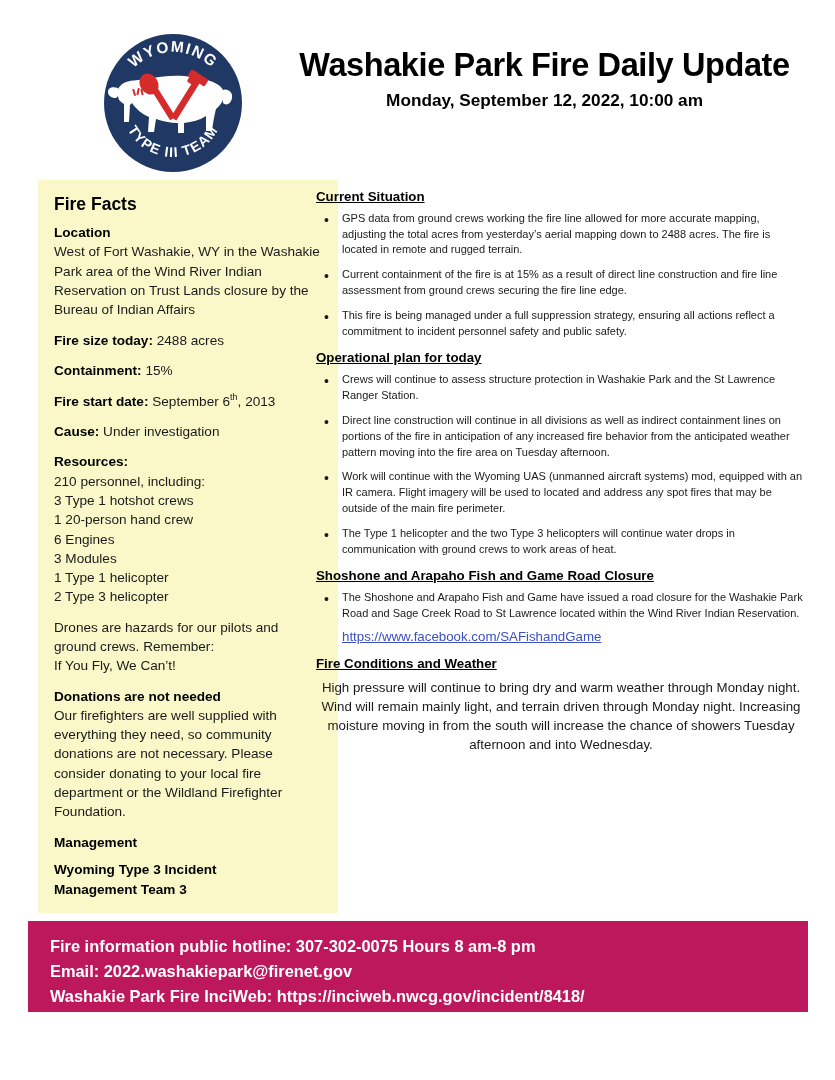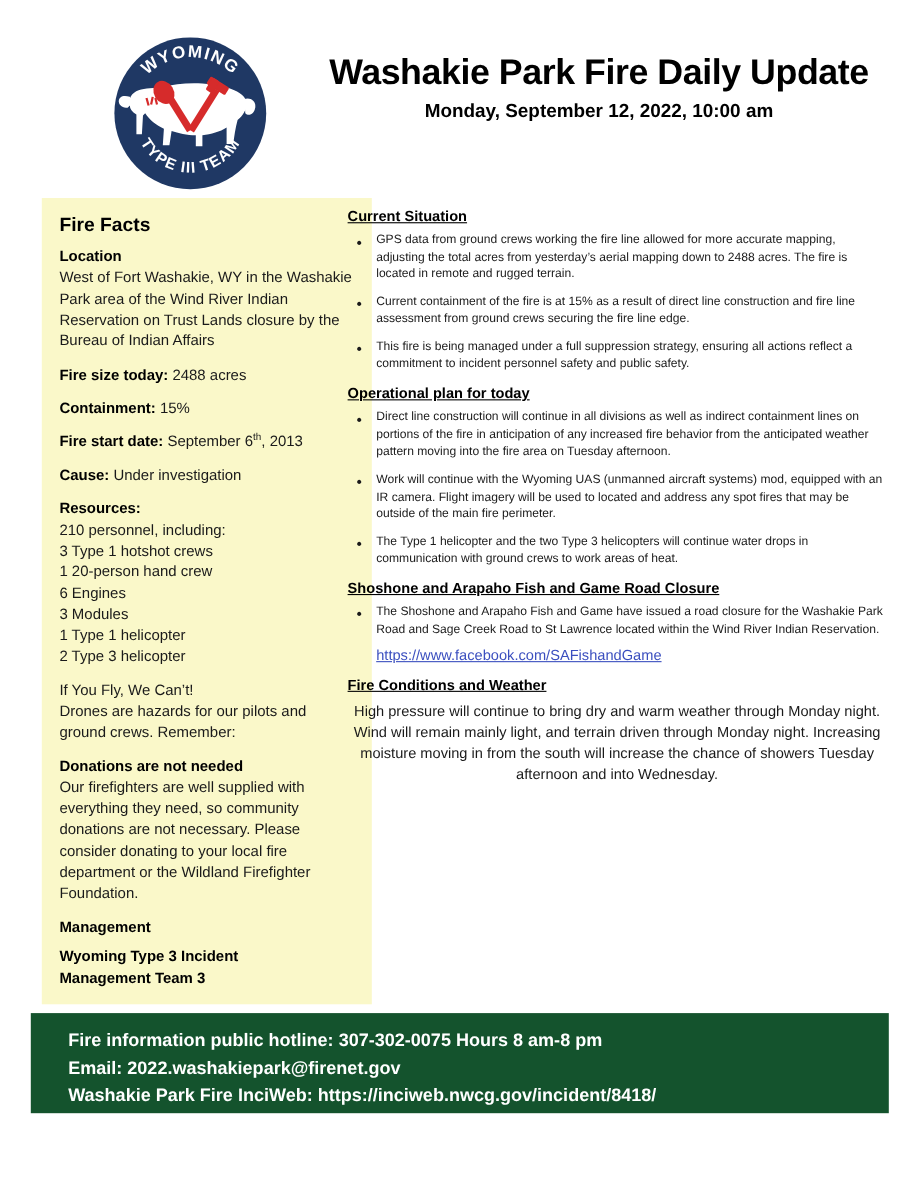--- a/index.html
+++ b/index.html
@@ -159,22 +159,22 @@
     color: #1a1a1a;
     margin: 0;
     text-align: center;
   }
 
   
   .footer {
     position: absolute;
     left: 28px; top: 921px;
     width: 780px; height: 91px;
-    background: #14532d;
-    padding: 13px 0 0 34px;
+    background: #be185d;
+    padding: 13px 0 0 22px;
   }
   .footer-line {
     color: #ffffff;
     font-weight: bold;
     font-size: 16.4px;
     line-height: 1.52;
     margin: 0;
     white-space: nowrap;
   }
 </style>
@@ -287,22 +287,22 @@
       <div class="sb-list-line">210 personnel, including:</div>
       <div class="sb-list-line">3 Type 1 hotshot crews</div>
       <div class="sb-list-line">1 20-person hand crew</div>
       <div class="sb-list-line">6 Engines</div>
       <div class="sb-list-line">3 Modules</div>
       <div class="sb-list-line">1 Type 1 helicopter</div>
       <div class="sb-list-line">2 Type 3 helicopter</div>
     </div>
 
     <div class="sb-gap"></div>
+    <div class="sb-body">Drones are hazards for our pilots and ground crews. Remember:</div>
     <div class="sb-body">If You Fly, We Can’t!</div>
-    <div class="sb-body">Drones are hazards for our pilots and ground crews. Remember:</div>
 
     <div class="sb-gap"></div>
     <div class="sb-head">Donations are not needed</div>
     <div class="sb-body">Our firefighters are well supplied with everything they need, so community donations are not necessary. Please consider donating to your local fire department or the Wildland Firefighter Foundation.</div>
 
     <div class="sb-gap"></div>
     <div class="sb-head">Management</div>
     <div class="sb-gap-sm"></div>
     <div class="sb-mgmt">Wyoming Type 3 Incident</div>
     <div class="sb-mgmt">Management Team 3</div>
@@ -315,20 +315,21 @@
       <ul class="bullets">
         <li>GPS data from ground crews working the fire line allowed for more accurate mapping, adjusting the total acres from yesterday’s aerial mapping down to 2488 acres.  The fire is located in remote and rugged terrain.</li>
         <li>Current containment of the fire is at 15% as a result of direct line construction and fire line assessment from ground crews securing the fire line edge.</li>
         <li>This fire is being managed under a full suppression strategy, ensuring all actions reflect a commitment to incident personnel safety and public safety.</li>
       </ul>
     </section>
 
     <section>
       <div class="sec-head spaced">Operational plan for today</div>
       <ul class="bullets">
+        <li>Crews will continue to assess structure protection in Washakie Park and the St Lawrence Ranger Station.</li>
         <li>Direct line construction will continue in all divisions as well as indirect containment lines on portions of the fire in anticipation of any increased fire behavior from the anticipated weather pattern moving into the fire area on Tuesday afternoon.</li>
         <li>Work will continue with the Wyoming UAS (unmanned aircraft systems) mod, equipped with an IR camera. Flight imagery will be used to located and address any spot fires that may be outside of the main fire perimeter.</li>
         <li>The Type 1 helicopter and the two Type 3 helicopters will continue water drops in communication with ground crews to work areas of heat.</li>
       </ul>
     </section>
 
     <section>
       <div class="sec-head spaced">Shoshone and Arapaho Fish and Game Road Closure</div>
       <ul class="bullets">
         <li>The Shoshone and Arapaho Fish and Game have issued a road closure for the Washakie Park Road and Sage Creek Road to St Lawrence located within the Wind River Indian Reservation.</li>

